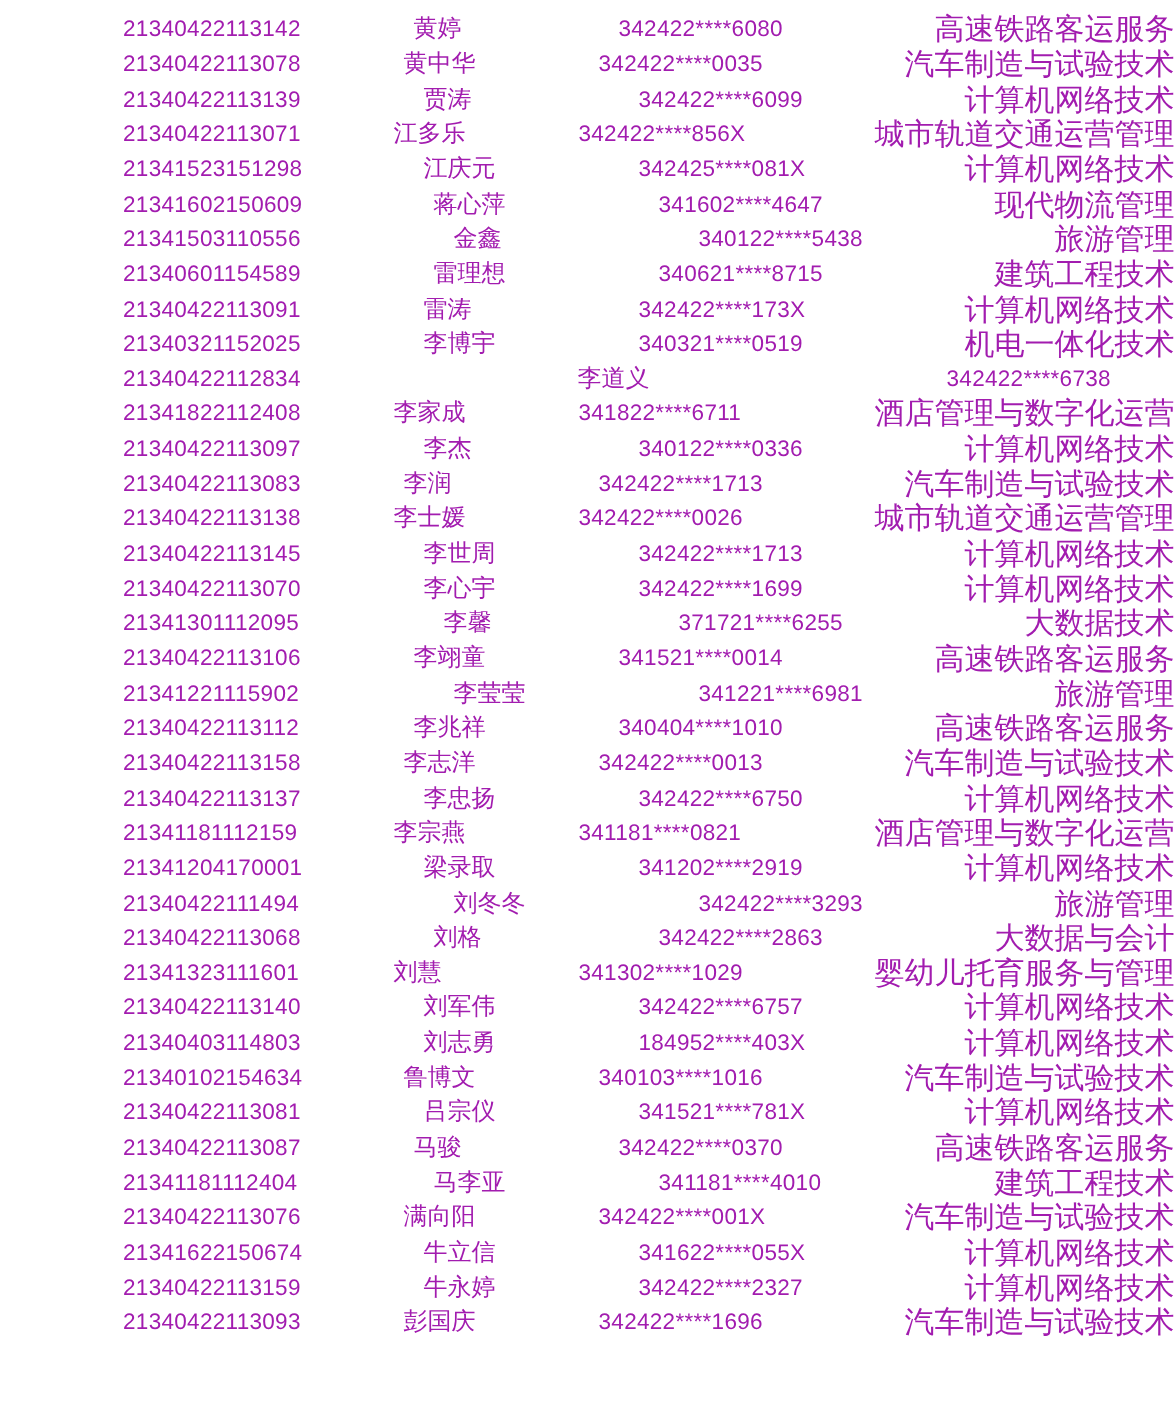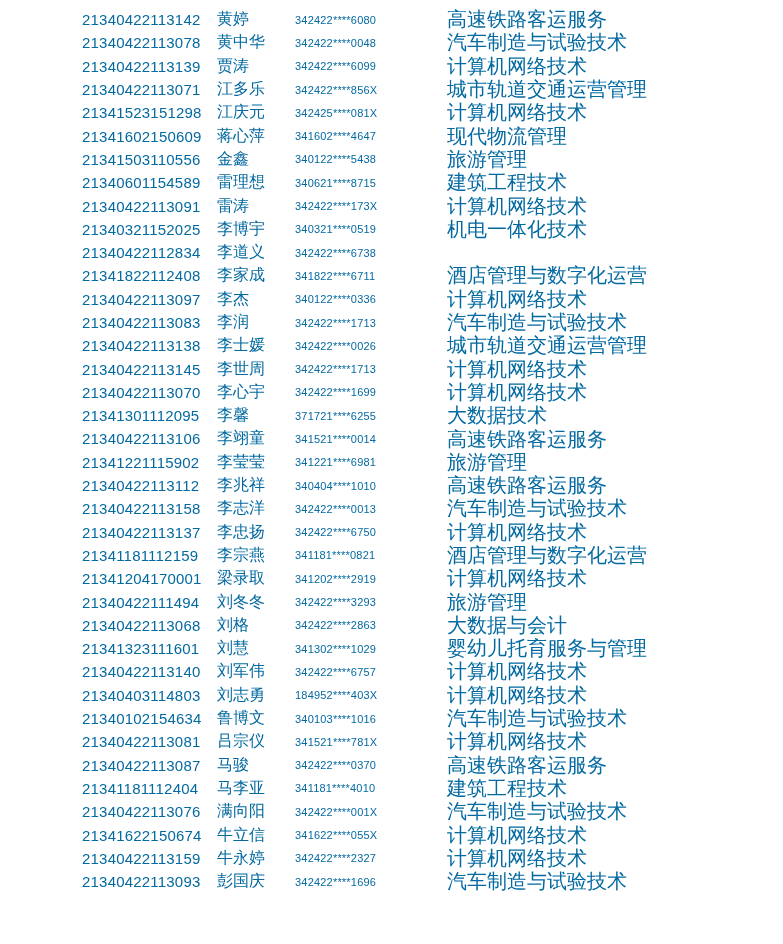--- a/index.html
+++ b/index.html
@@ -18,41 +18,42 @@
     height: 944px;
     padding-top: 8px;
     padding-left: 82px;
     background: #ffffff;
   }
   .row {
     display: flex;
     align-items: center;
     height: 23.3px;
     white-space: nowrap;
-    color: #0369a1;
+    color: #a21caf;
+    justify-content: space-between;
   }
   .cell {
     display: block;
     overflow: visible;
   }
   .cell.exam {
     width: 135px;
     font-family: "Liberation Sans", sans-serif;
     font-size: 15px;
     letter-spacing: 0.2px;
   }
   .cell.name {
     width: 78px;
     font-family: "Liberation Serif", serif;
     font-size: 16px;
   }
   .cell.idno {
     width: 152px;
     font-family: "Liberation Sans", sans-serif;
-    font-size: 11px;
+    font-size: 15px;
     letter-spacing: 0.2px;
   }
   .cell.major {
     font-family: "Liberation Serif", serif;
     font-size: 20px;
   }
 </style>
 </head>
 <body>
 
@@ -61,21 +62,21 @@
   <div class="row">
     <span class="cell exam">21340422113142</span>
     <span class="cell name">黄婷</span>
     <span class="cell idno">342422****6080</span>
     <span class="cell major">高速铁路客运服务</span>
   </div>
 
   <div class="row">
     <span class="cell exam">21340422113078</span>
     <span class="cell name">黄中华</span>
-    <span class="cell idno">342422****0048</span>
+    <span class="cell idno">342422****0035</span>
     <span class="cell major">汽车制造与试验技术</span>
   </div>
 
   <div class="row">
     <span class="cell exam">21340422113139</span>
     <span class="cell name">贾涛</span>
     <span class="cell idno">342422****6099</span>
     <span class="cell major">计算机网络技术</span>
   </div>
 

